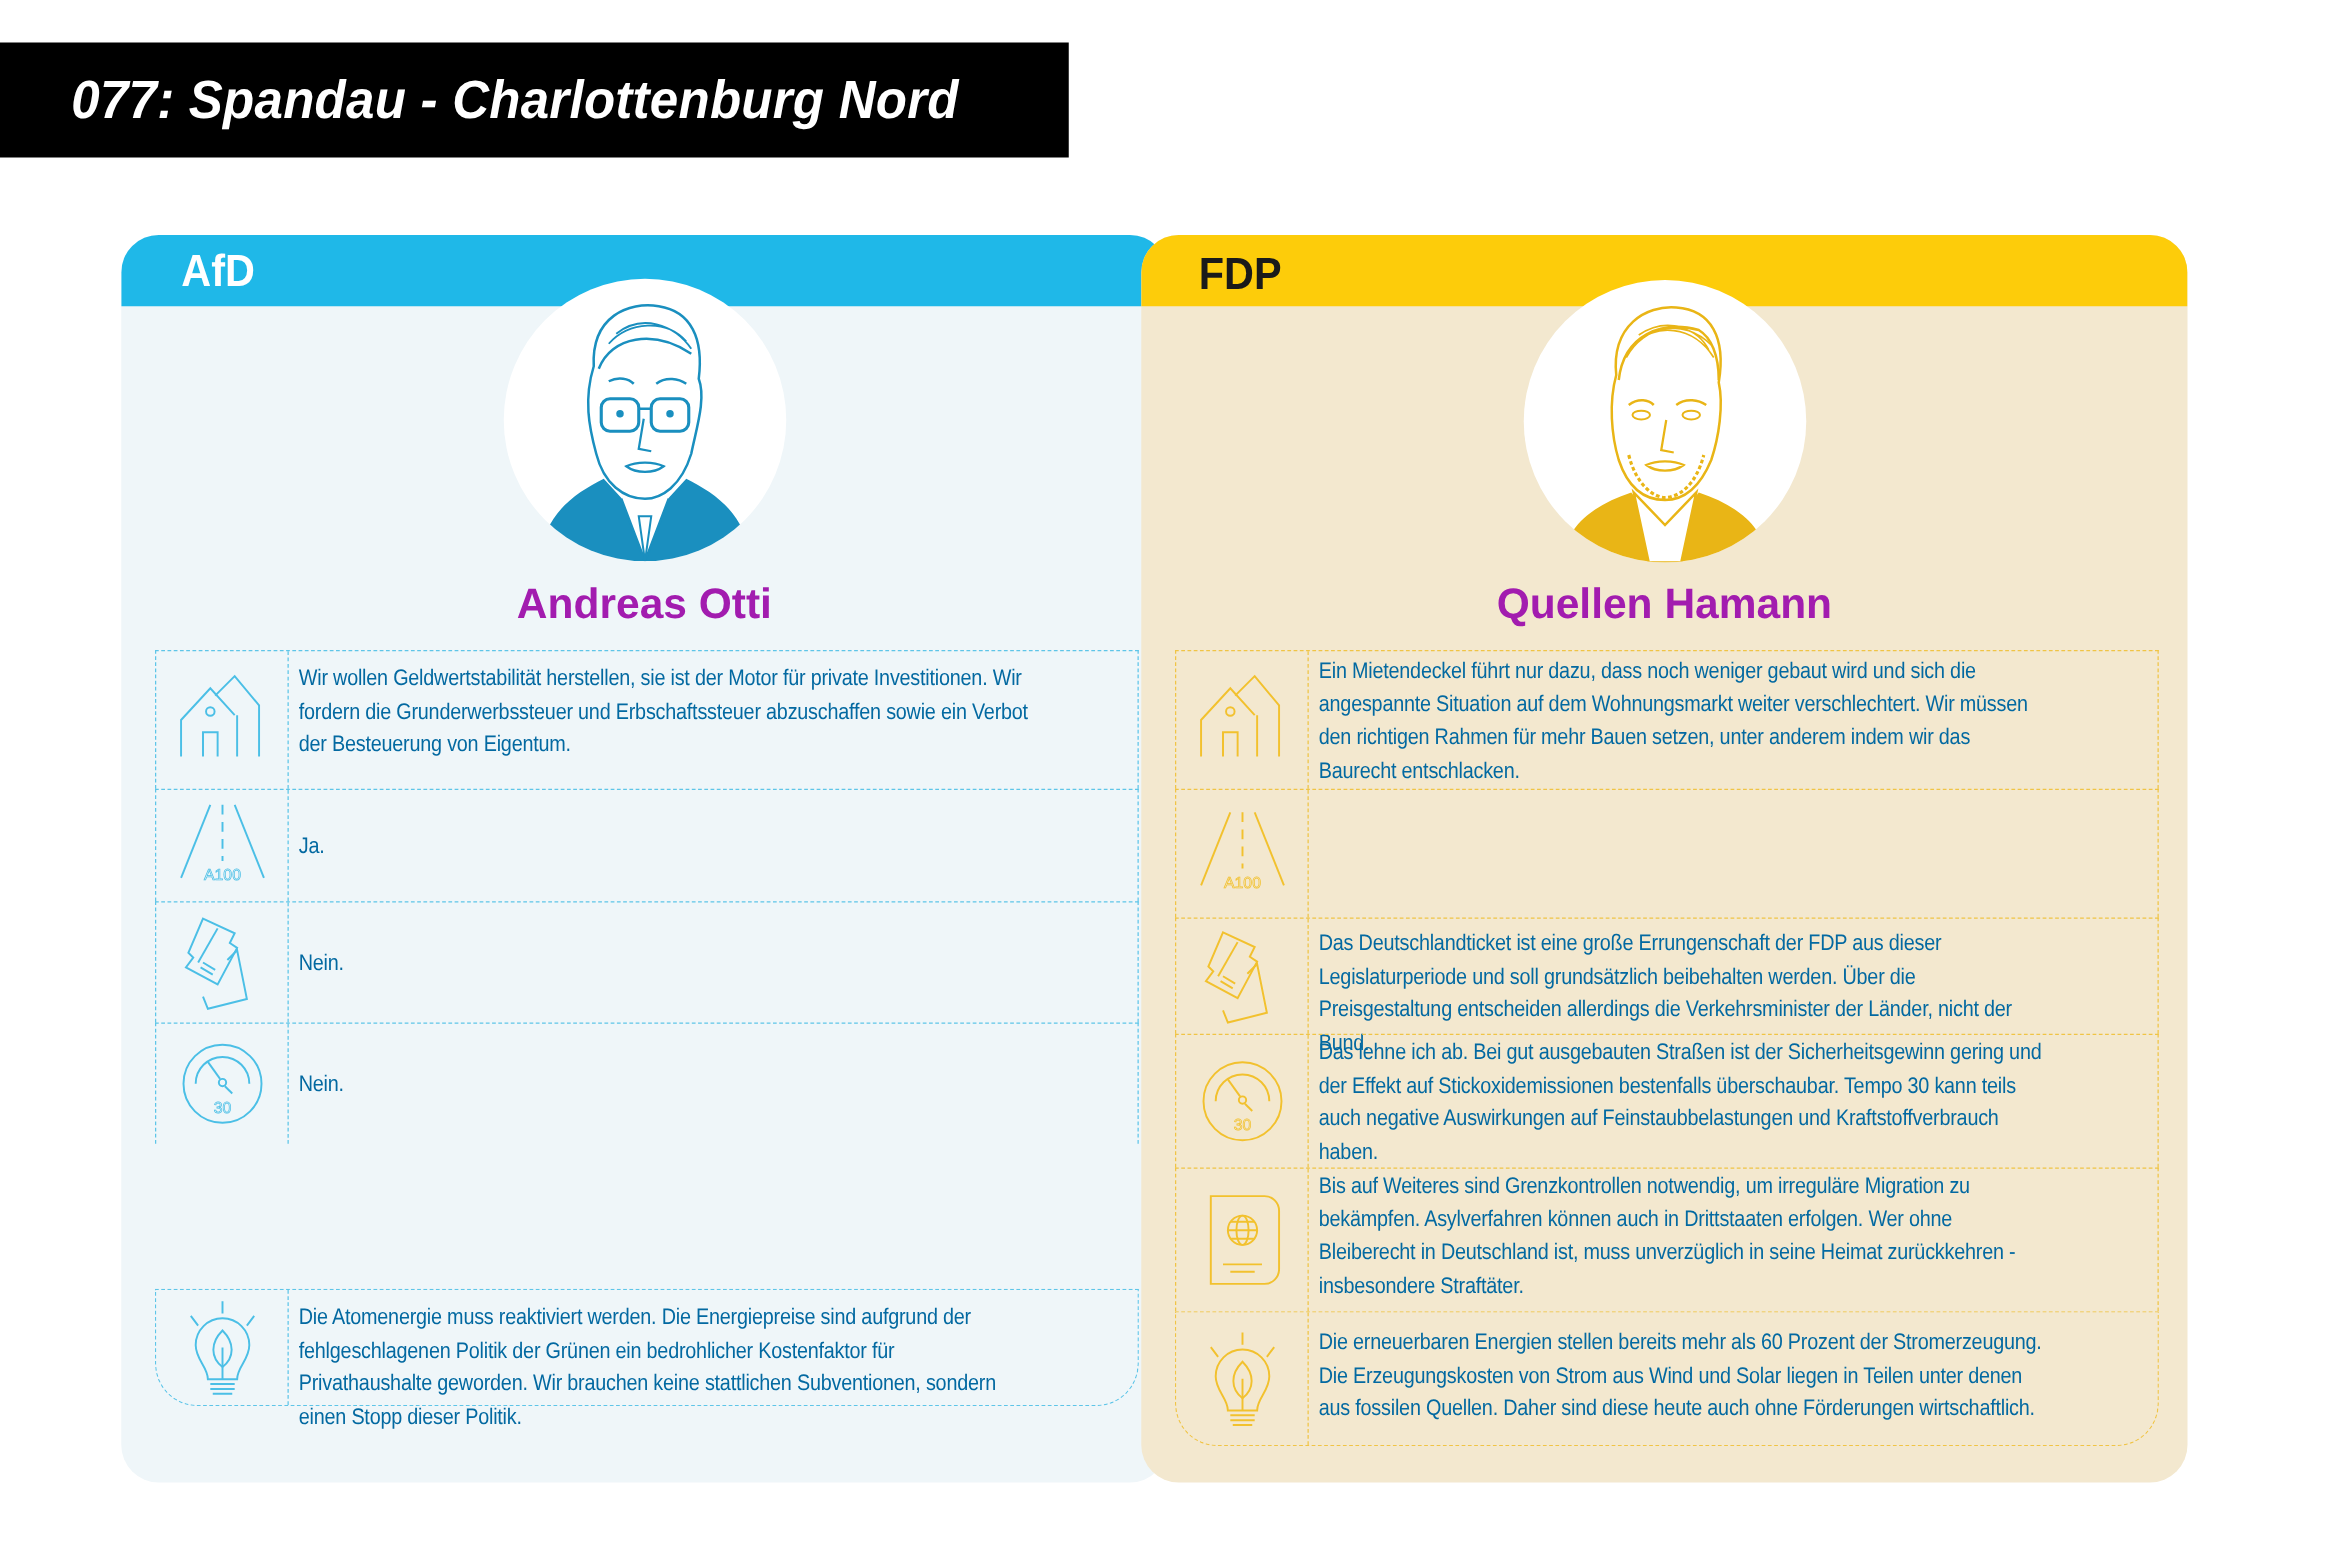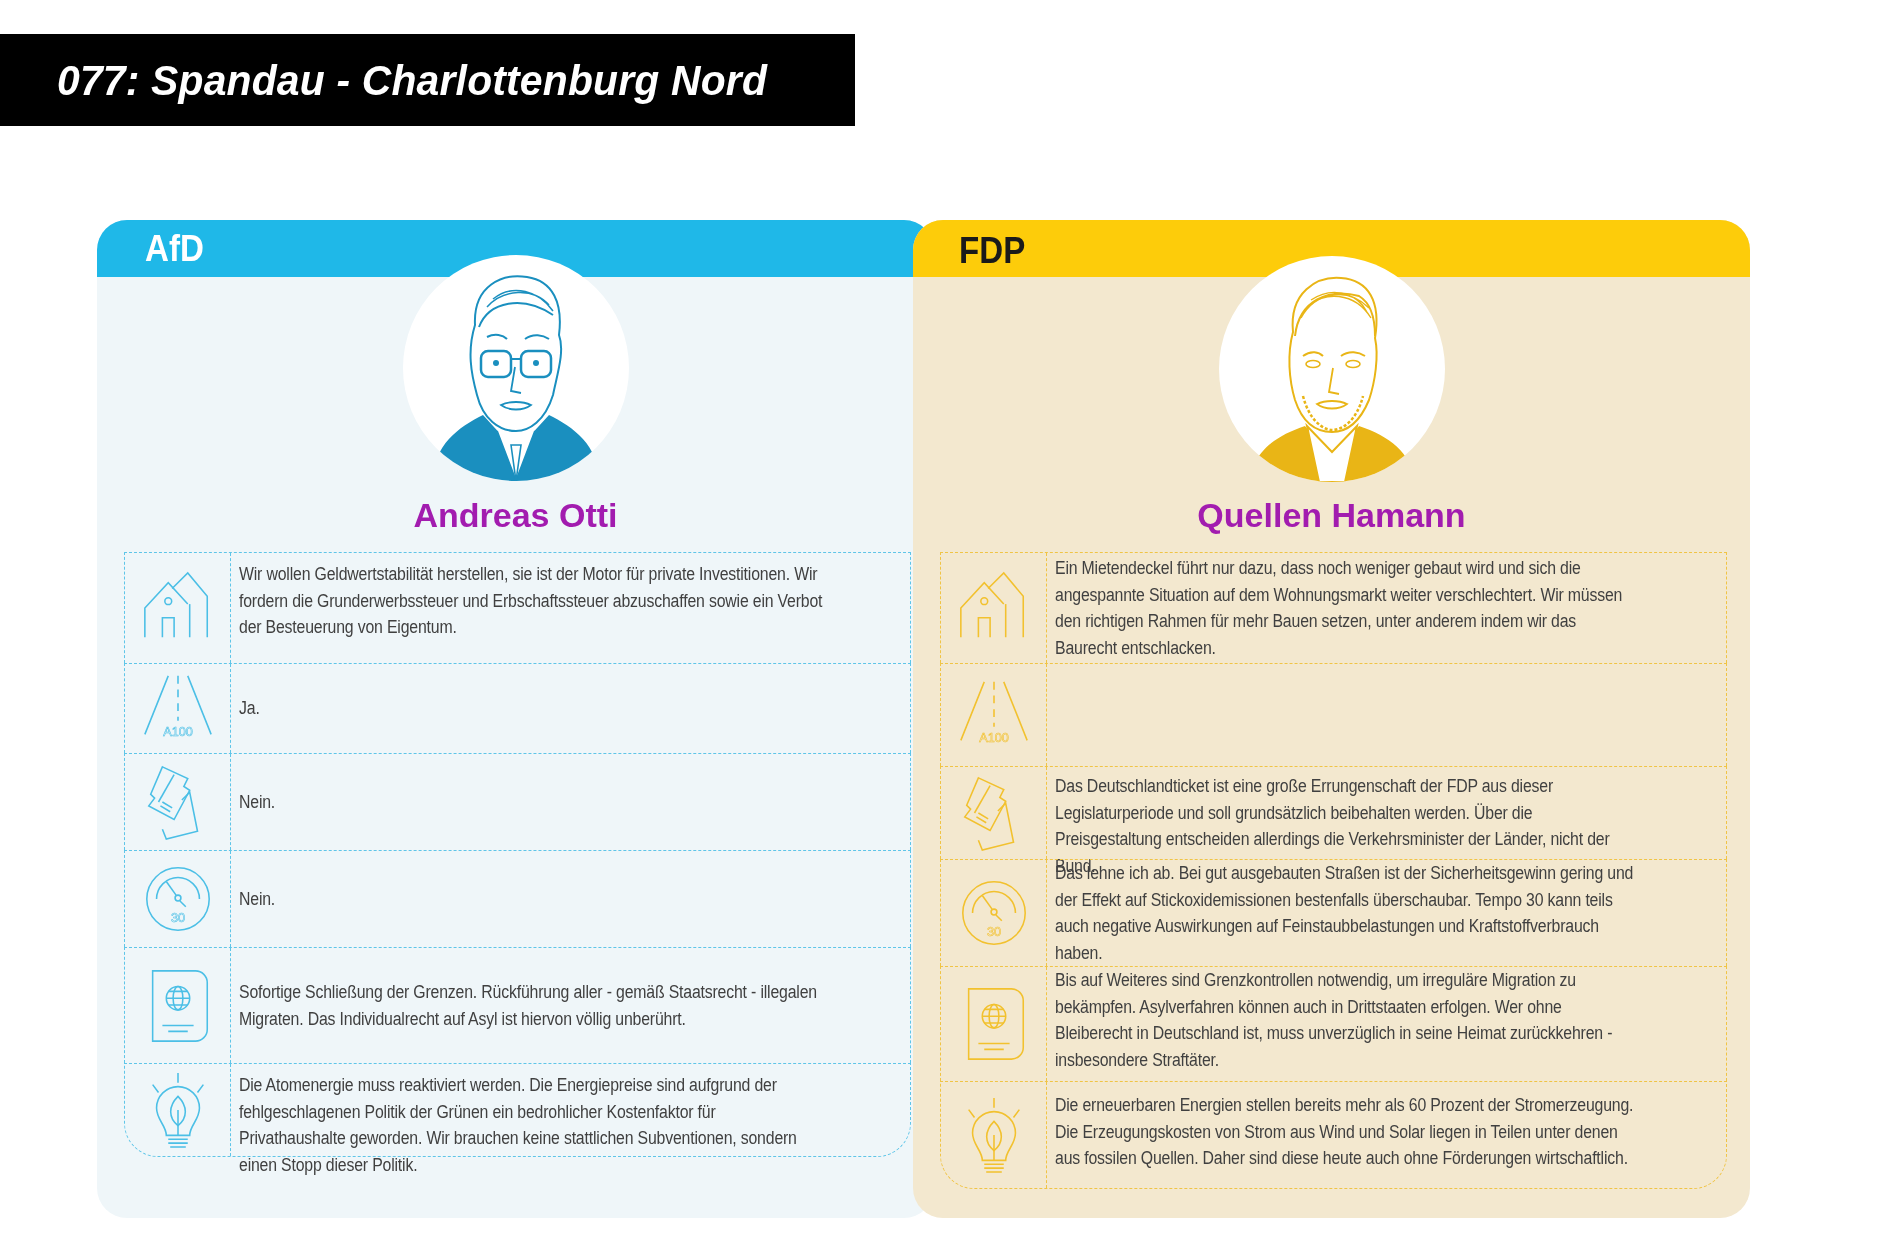--- a/index.html
+++ b/index.html
@@ -11,21 +11,21 @@
     background: #000000; display: flex; align-items: center; font-style: italic;
   }
   .title-bar .title {
     color: #ffffff; font-weight: bold; font-size: 43px; padding-left: 60px;
     font-family: "Liberation Sans", sans-serif; letter-spacing: 0.2px;
     transform: scaleX(0.95); transform-origin: left center;
   }
 
   .card {
     position: absolute; top: 188px; height: 998px; width: 837px;
-    border-radius: 30px; overflow: hidden; margin-top: 32px;
+    border-radius: 30px; overflow: hidden;
   }
   .card.afd { left: 97px; background: #eff6f9; }
   .card.fdp { left: 913px; background: #f3e8cf; padding-left: 28px; }
   .card .party-header {
     position: absolute; left: 0; top: 0; width: 100%; height: 57px;
   }
   .card.afd .party-header { background: #1fb8e8; }
   .card.fdp .party-header { background: #fdcc0a; }
   .party-name {
     position: absolute; left: 48px; top: 8px; font-weight: bold; font-size: 36px;
@@ -61,21 +61,21 @@
   .qrow.last { border-bottom: 1.5px dashed var(--line); border-radius: 0 0 34px 34px; }
   .qicon {
     position: absolute; left: 0; top: 0; width: 106px; height: 100%;
     border-right: 1.5px dashed var(--line);
     display: flex; align-items: center; justify-content: center;
   }
   .qicon svg { width: 78px; height: 78px; stroke: var(--ico); fill: none; stroke-width: 1.6; }
   .qtext {
     position: absolute; left: 114px; right: 8px; top: 0; height: 100%;
     display: flex; align-items: center;
-    font-size: 18px; line-height: 26.5px; color: #404040;
+    font-size: 18px; line-height: 26.5px; color: #0369a1;
     font-family: "Liberation Sans", sans-serif;
     letter-spacing: -0.2px;
   }
   .qtext.top { align-items: flex-start; padding-top: 8px; }
   .qtext span { display: block; transform: scaleX(0.88); transform-origin: left center; width: 113.6%; }
 </style>
 </head>
 <body>
 
 <div class="title-bar">
@@ -186,30 +186,20 @@
     <div class="qrow" style="top:298px;height:97px">
       <div class="qicon">
           <svg>
             <use href="#sym-speed"></use>
           </svg>
         </div>
       <div class="qtext">
           <span>Nein.</span>
         </div>
     </div>
-    <div class="qrow" style="top:395px;height:116px">
-      <div class="qicon">
-          <svg>
-            <use href="#sym-passport"></use>
-          </svg>
-        </div>
-      <div class="qtext">
-          <span>Sofortige Schließung der Grenzen. Rückführung aller - gemäß Staatsrecht - illegalen Migraten. Das Individualrecht auf Asyl ist hiervon völlig unberührt.</span>
-        </div>
-    </div>
     <div class="qrow last" style="top:511px;height:94px">
       <div class="qicon">
           <svg>
             <use href="#sym-bulb"></use>
           </svg>
         </div>
       <div class="qtext top">
           <span>Die Atomenergie muss reaktiviert werden. Die Energiepreise sind aufgrund der fehlgeschlagenen Politik der Grünen ein bedrohlicher Kostenfaktor für Privathaushalte geworden. Wir brauchen keine stattlichen Subventionen, sondern einen Stopp dieser Politik.</span>
         </div>
     </div>

